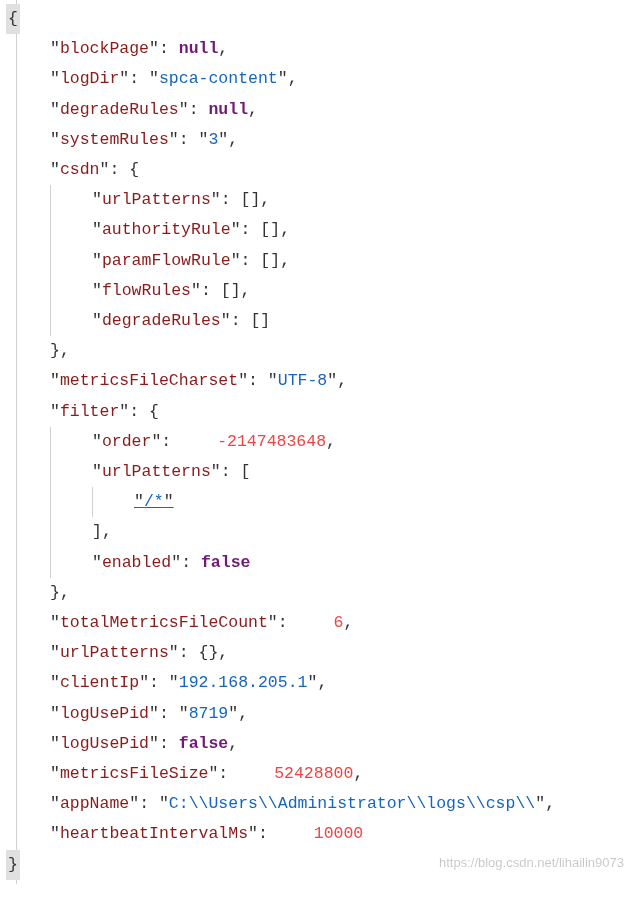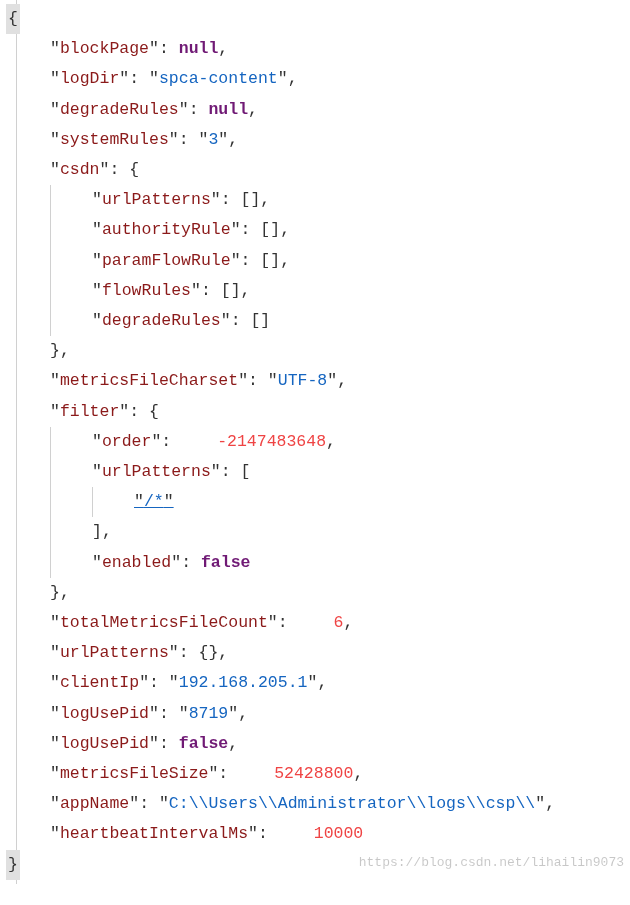--- a/index.html
+++ b/index.html
@@ -61,21 +61,21 @@
   .punct  { color: #333; }
   .null, .bool { color: #701a75; font-weight: 700; }
   .str    { color: #1565c0; }         
   .num    { color: #ef4444; margin-left: 36px; }         
   .linked { text-decoration: underline; }
 
   .watermark {
     position: absolute;
     right: 6px;
     bottom: 6px;
-    font-family: Liberation Mono, monospace;
+    font-family: Liberation Sans, sans-serif;
     font-size: 13px;
     color: rgba(0,0,0,0.22);
   }
   .line { white-space: pre; position: relative; }
 </style>
 </head>
 <body>
 
 <div class="code-area">
   <div class="guide"></div>

